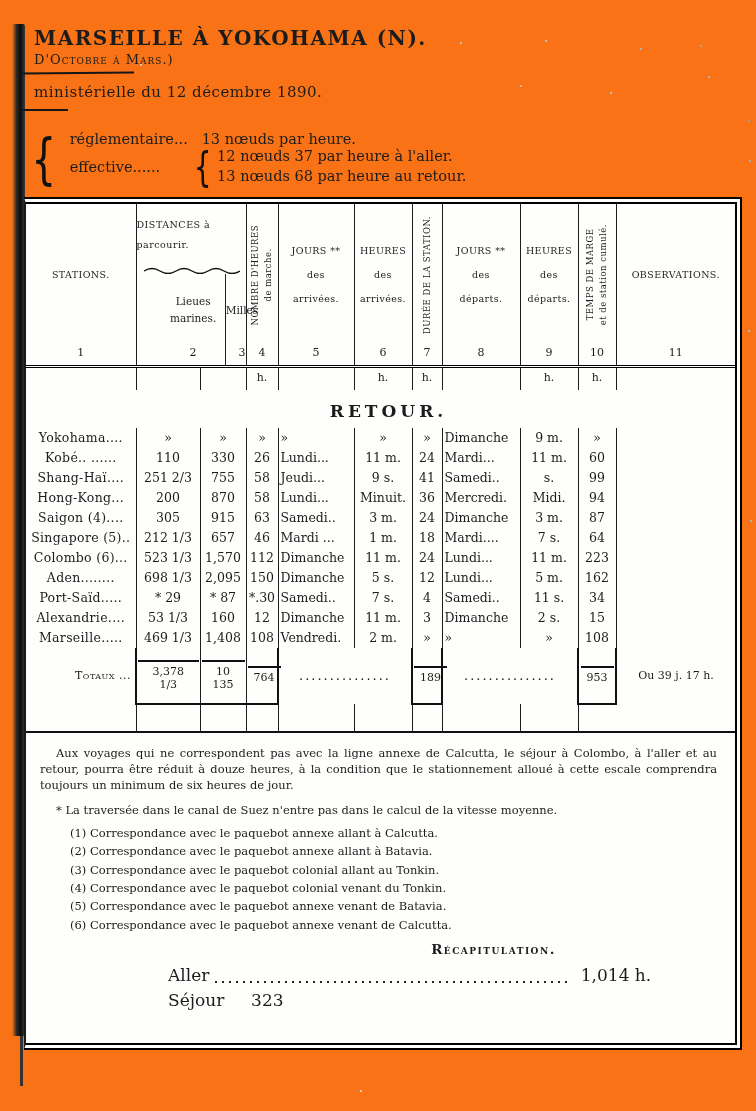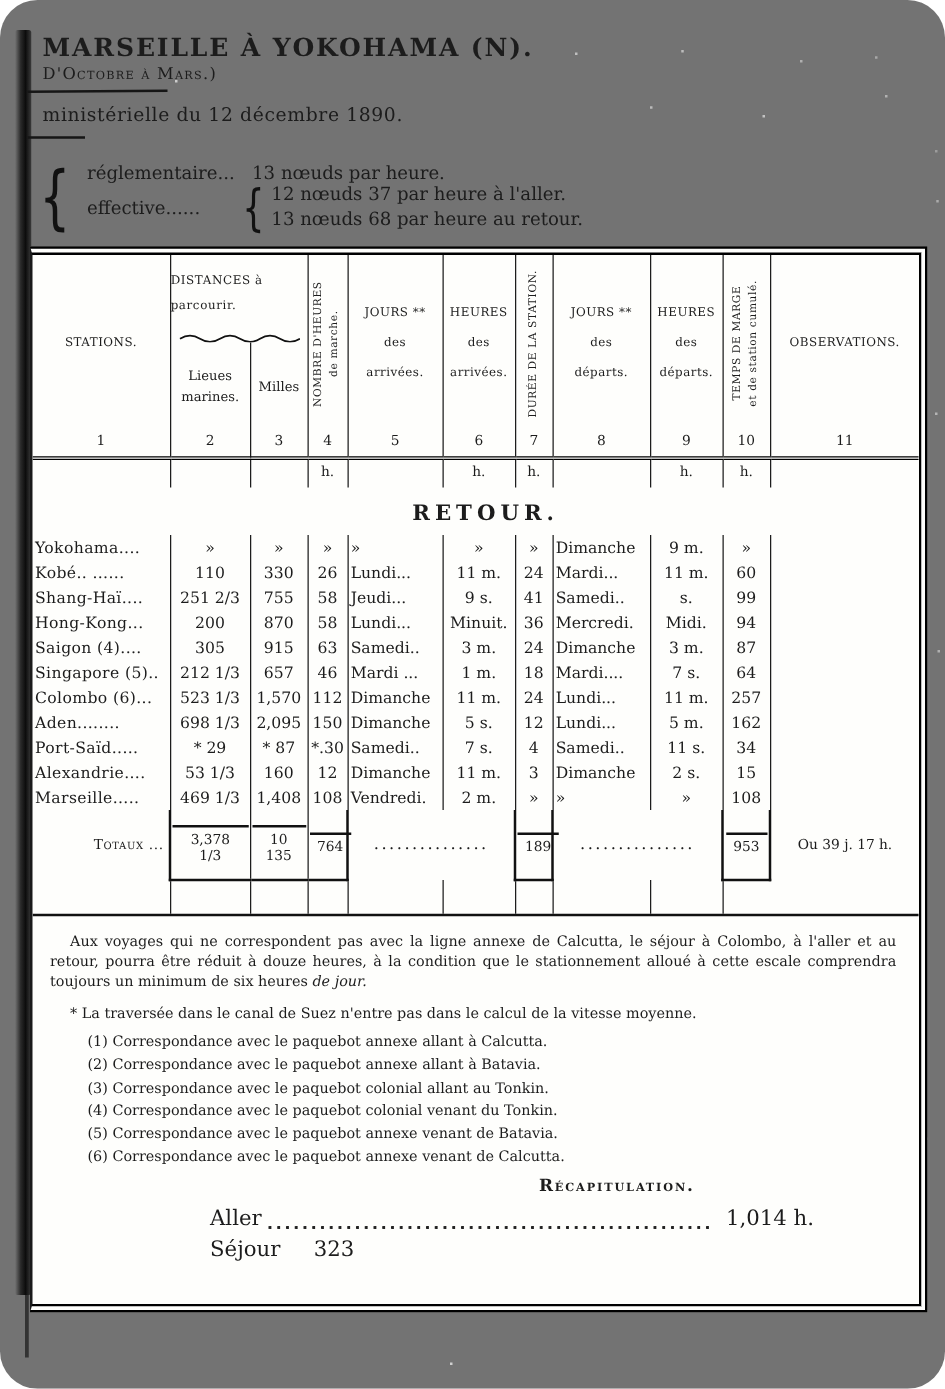--- a/index.html
+++ b/index.html
@@ -1,21 +1,20 @@
 <!DOCTYPE html>
 <html><head>
 <meta charset="utf-8">
 <style>
   html,body { margin:0; padding:0; }
   .page {
     position:relative; width:756px; height:1111px;
-    background:#737373; color:#1c1c1c;
+    background:#f97316; color:#1c1c1c;
     font-family:"DejaVu Serif","Liberation Serif",serif;
     overflow:hidden;
-    border-radius:30px;
   }
   
   .binding { position:absolute; left:12px; top:24px; width:13px; height:1012px;
     background:linear-gradient(to right, rgba(20,20,20,0) 0%, #2a2a2a 35%, #0c0c0c 65%, #3a3a3a 100%);
     border-radius:2px; }
   .binding-tail { position:absolute; left:20px; top:1036px; width:3px; height:50px; background:#333; }
   .noise { position:absolute; top:0; left:0; width:2px; height:2px; background:transparent;
     box-shadow:460px 42px #c0c0c0, 545px 40px #bdbdbd, 640px 48px #b0b0b0, 700px 45px #a8a8a8,
       610px 92px #c2c2c2, 520px 85px #bbb, 140px 64px #ccc, 708px 76px #b2b2b2,
       748px 120px #9c9c9c, 749px 160px #ababab, 748px 330px #b5b5b5, 750px 520px #b0b0b0,
@@ -54,32 +53,32 @@
     white-space:pre-line; font-size:9.5px; line-height:2.5; letter-spacing:0.4px; }
   .colnum { height:19px; font-size:11px; text-align:center; }
   .rot { flex:1; display:flex; align-items:center; justify-content:center; }
   .rot-inner { writing-mode:vertical-rl; transform:rotate(180deg); white-space:pre-line;
     font-size:8.5px; line-height:1.5; letter-spacing:0.5px; text-align:center; }
   .dist-top { height:62px; display:flex; flex-direction:column; justify-content:center;
     text-align:left; font-size:9.5px; line-height:2.1; letter-spacing:0.5px; }
   .wavy { display:block; margin:0 auto; }
   .dist-sub { display:flex; height:91px; }
   .dist-sub .sub { display:flex; flex-direction:column; }
-  .sub-lieues { flex:0 0 58%; }
+  .sub-lieues { flex:0 0 58%;padding-left:25px; }
   .sub-milles { flex:1; border-left:1px solid #1d1d1d; }
   .sub-label { flex:1; display:flex; align-items:center; justify-content:center; text-align:center;
     white-space:pre-line; font-size:10.5px; line-height:1.6; }
 
   tr.unit-row td { height:23px; border-left:1px solid #1d1d1d; font-size:11px; text-align:center;
     vertical-align:top; padding-top:3px; }
   td.retour { border:none; text-align:center; font-size:17px; letter-spacing:4px; font-weight:bold;
     padding:11px 0 7px 16px; }
 
   tbody.rows td { border-left:1px solid #1d1d1d; height:20px; font-size:12.5px; padding:0 2px; }
-  td.c-station { text-align:left; padding-left:9px; letter-spacing:0.3px; }
+  td.c-station { text-align:center; padding-left:9px; letter-spacing:0.3px; }
   td.c-num { text-align:center; }
   td.c-day { text-align:left; padding-left:7px; }
   td.c-hr { text-align:center; }
 
   tr.totals td { border-left:none; height:56px; vertical-align:middle; font-size:11px; text-align:center; }
   tr.totals .t-label { font-variant:small-caps; letter-spacing:0.5px; text-align:right; padding-right:4px; }
   tr.totals .t-l { border-left:2px solid #111; border-bottom:2px solid #111; }
   tr.totals .t-m { border-left:1px solid #1d1d1d; border-bottom:2px solid #111; }
   tr.totals .t-h { border-left:1px solid #1d1d1d; border-right:2px solid #111; border-bottom:2px solid #111; }
   tr.totals .t-box { border-left:2px solid #111; border-right:2px solid #111; border-bottom:2px solid #111; }
@@ -90,21 +89,21 @@
 
   .endrule { border-top:2px solid #111; }
 
   
   .notes { padding:12px 18px 0 14px; font-size:11.5px; line-height:1.4; }
   .note-main { text-align:justify; text-indent:16px; margin:0; }
   .note-star { margin:9px 0 0 0; padding-left:16px; }
   .note-list { margin:6px 0 0 30px; line-height:1.6; }
   .note-nota { margin:7px 0 0 0; text-indent:16px; text-align:justify; }
   .sc { font-variant:small-caps; }
-  .it { font-style:italic; }
+  .it { }
 
   
   .recap { margin-top:6px; }
   .recap-title { text-align:center; padding-left:230px; font-variant:small-caps; font-size:13.5px;
     letter-spacing:1.5px; font-weight:bold; }
   .recap-lines { margin:4px 58px 0 128px; font-size:17px; }
   .recap-line { display:flex; align-items:baseline; line-height:1.45; }
   .leader { flex:1; height:4px; align-self:flex-end; margin:0 5px 4px 5px;
     background-image:radial-gradient(circle at 2px 2px, #222 1.1px, rgba(0,0,0,0) 1.5px);
     background-size:7px 4px; background-repeat:repeat-x; }
@@ -358,21 +357,21 @@
           <tr>
             <td class="c-station">Colombo (6)...</td>
             <td class="c-num">523 1/3</td>
             <td class="c-num">1,570</td>
             <td class="c-num">112</td>
             <td class="c-day">Dimanche</td>
             <td class="c-hr">11 m.</td>
             <td class="c-num">24</td>
             <td class="c-day">Lundi...</td>
             <td class="c-hr">11 m.</td>
-            <td class="c-num">257</td>
+            <td class="c-num">223</td>
             <td class="c-num"></td>
           </tr>
 
           <tr>
             <td class="c-station">Aden........</td>
             <td class="c-num">698 1/3</td>
             <td class="c-num">2,095</td>
             <td class="c-num">150</td>
             <td class="c-day">Dimanche</td>
             <td class="c-hr">5 s.</td>

